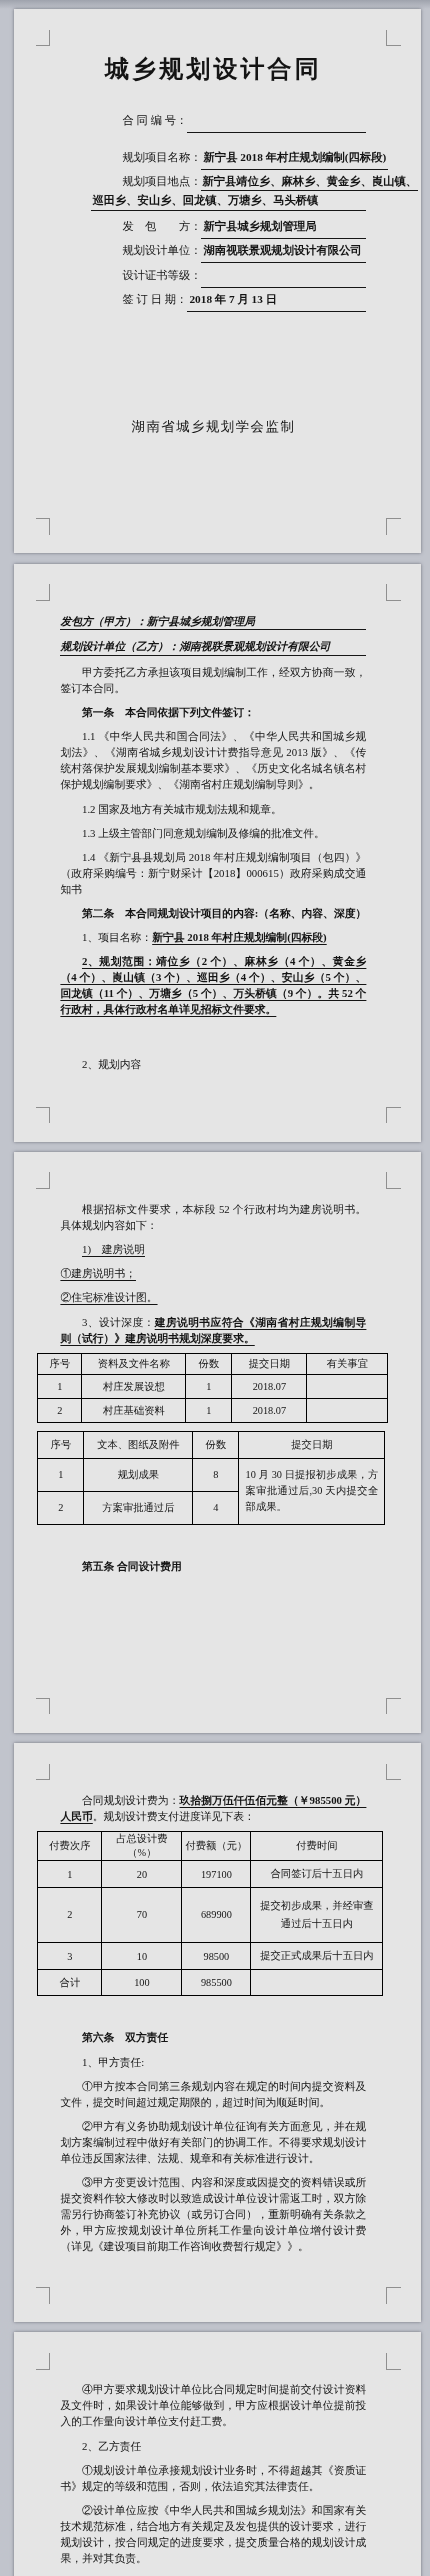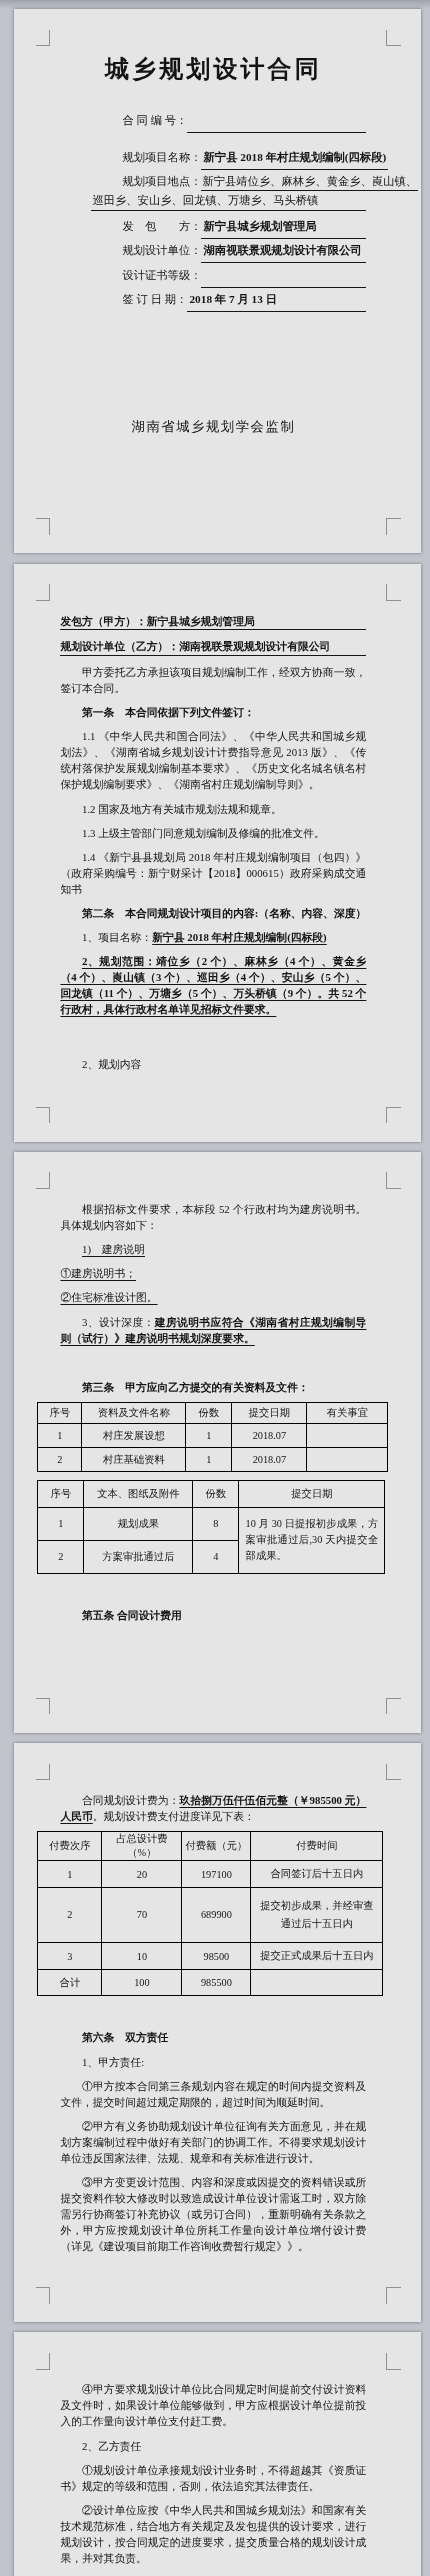--- a/index.html
+++ b/index.html
@@ -22,32 +22,32 @@
   .cm.bl{left:21.6px;bottom:18.5px;border-right-width:0.5px;border-top-width:0.5px;}
   .cm.br{left:372px;bottom:18.5px;border-left-width:0.5px;border-top-width:0.5px;}
   
   .p{font-size:10.8px;line-height:16px;margin:8.2px 0 0;text-align:justify;}
   .ind{text-indent:21.6px;}
   .b{font-weight:bold;}
   .u{text-decoration:underline;text-underline-offset:3.1px;text-decoration-thickness:0.8px;}
   .gap-md{margin-top:27px;} .gap-lg{margin-top:33px;} .gap-xl{margin-top:39px;}
   
   .uline-row{display:flex;font-size:10.8px;line-height:16px;margin-top:8.2px;}
-  .uline-row .ul-text{font-weight:bold;border-bottom:1px solid #161616;padding-bottom:0.5px;}
+  .uline-row .ul-text{font-weight:bold;border-bottom:1px solid #161616;padding-bottom:0.5px;font-style:italic;}
   .uline-row .fill{flex:1;border-bottom:1px solid #161616;}
   
   .cover-title{padding-top:44px;margin:0;text-align:center;font-size:24px;font-weight:bold;letter-spacing:3.1px;}
   .cover-fields{margin-top:24px;padding-left:31px;}
   .cover-row{display:flex;height:24px;line-height:23px;font-size:11.3px;}
   .cover-row .lbl{flex:none;padding-left:31px;white-space:pre;}
   .cover-row .val{flex:none;font-weight:bold;border-bottom:1px solid #161616;padding:0 2.1px;white-space:nowrap;}
   .cover-row .fill{flex:1;border-bottom:1px solid #161616;}
   .cover-loc{display:flex;height:19.6px;line-height:18.5px;font-size:11.3px;}
   .cover-loc .lbl{flex:none;padding-left:31px;white-space:pre;}
-  .cover-loc .val{flex:none;font-weight:normal;border-bottom:1px solid #161616;padding:0 1px;white-space:nowrap;}
+  .cover-loc .val{flex:none;font-weight:bold;border-bottom:1px solid #161616;padding:0 1px;white-space:nowrap;}
   .cover-loc .fill{flex:1;border-bottom:1px solid #161616;}
   .mt24{margin-top:12.4px;} .mt4{margin-top:2.1px;} .mt8{margin-top:4.1px;} .mt2{margin-top:1px;} .mt0{margin-top:0;}
   .cover-super{margin-top:106px;text-align:center;font-size:13.4px;letter-spacing:1.5px;}
   
   .tbl{border-collapse:collapse;margin:7.2px 0 0 -23px;font-size:10.3px;table-layout:fixed;}
   .tbl th,.tbl td{border:0.5px solid #000;text-align:center;font-weight:normal;padding:0 2.1px;overflow:hidden;}
   .t1{width:349px;} .t1 th{height:20.6px;} .t1 td{height:23px;}
   .t2{width:347px;} .t2 th{height:26px;} .t2 td{height:32px;}
   .t2 .note{line-height:16px;text-align:justify;padding:3.1px 6.2px;}
   .t3{width:345px;} .t3 th{height:26px;}
@@ -140,21 +140,20 @@
   <span class="cm tl"></span>
   <span class="cm tr"></span>
   <span class="cm bl"></span>
   <span class="cm br"></span>
   <div class="content pt95">
     <p class="p ind" style="margin-top:0;">根据招标文件要求，本标段 52 个行政村均为建房说明书。具体规划内容如下：</p>
     <p class="p ind u">1)　建房说明</p>
     <p class="p u">①建房说明书；</p>
     <p class="p u">②住宅标准设计图。</p>
     <p class="p ind"><span>3、设计深度：</span><span class="b u">建房说明书应符合《湖南省村庄规划编制导则（试行）》建房说明书规划深度要求。</span></p>
-    <p class="p ind b gap-lg">第三条　甲方应向乙方提交的有关资料及文件：</p>
 
     <table class="tbl t1">
       <colgroup>
           <col style="width:44px">
           <col style="width:104px">
           <col style="width:46px">
           <col style="width:75px">
           <col style="width:81px">
         </colgroup>
       <tbody>

